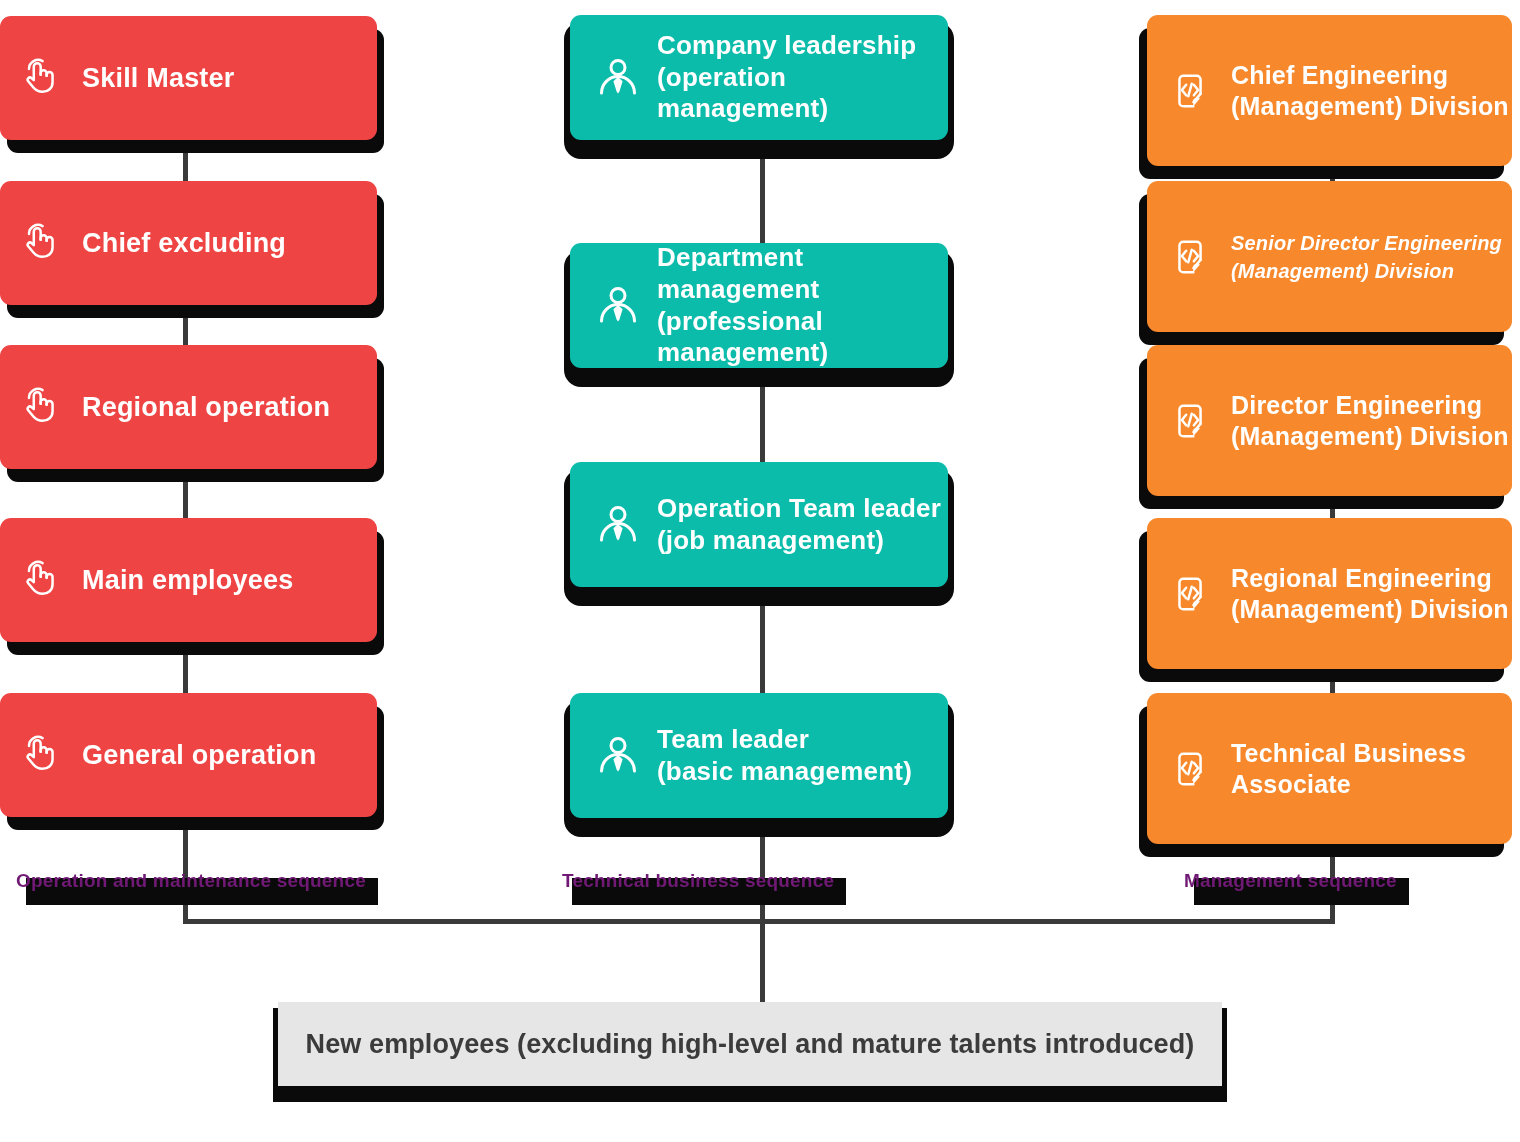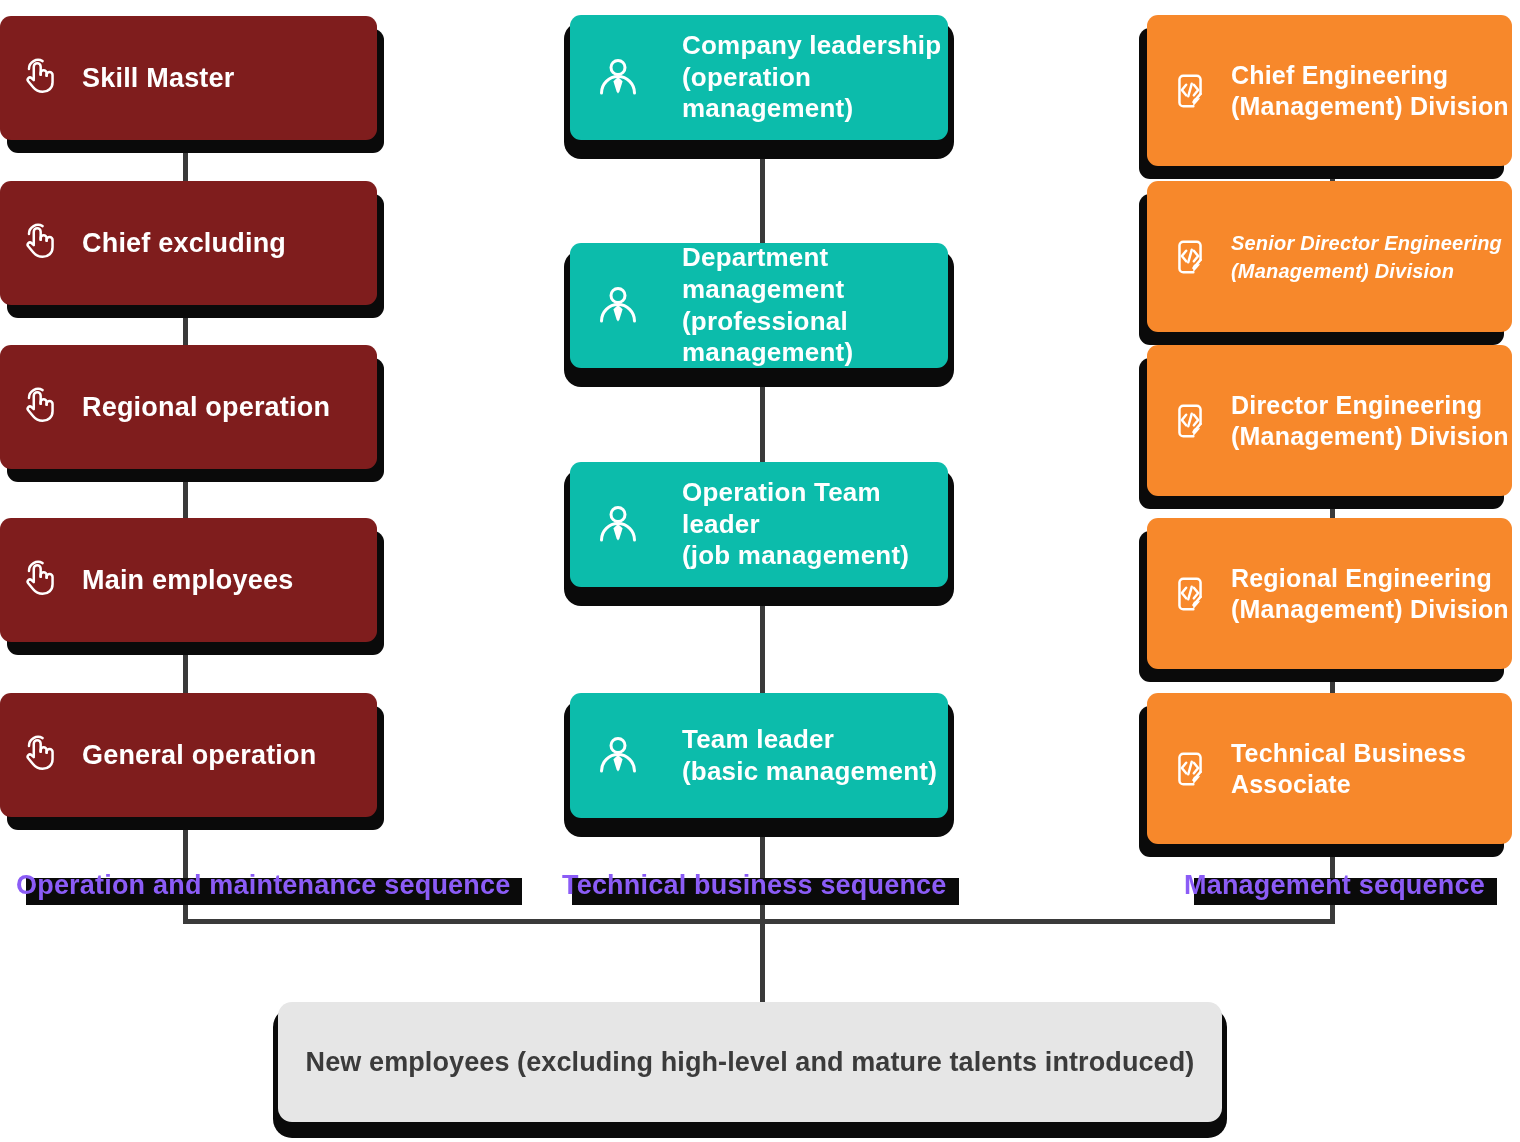--- a/index.html
+++ b/index.html
@@ -14,48 +14,48 @@
   .hline { height:5px; }
 
   
   .box {
     position:absolute; display:flex; align-items:center;
     border-radius:11px; color:#fff; z-index:1;
   }
   .box .icon { flex:none; display:block; }
   .box .title { font-weight:700; white-space:pre-line; letter-spacing:.2px; }
 
-  .blue  { left:0;      width:377px; height:124px; background:#7f1d1d; box-shadow:7px 13px 0 0 #0a0a0a; }
+  .blue  { left:0;      width:377px; height:124px; background:#ef4444; box-shadow:7px 13px 0 0 #0a0a0a; }
   .blue .icon   { width:46px; height:46px; margin:0 19px 0 17px; }
   .blue .title  { font-size:27px; }
 
   .teal  { left:570px;  width:378px; height:125px; background:#0cbcab; box-shadow:0 13px 0 6px #0a0a0a; }
   .teal .icon   { width:48px; height:48px; margin:0 15px 0 24px; }
-  .teal .title  { font-size:26px; line-height:1.22;margin-left:25px; }
+  .teal .title  { font-size:26px; line-height:1.22; }
 
   .orange{ left:1147px; width:365px; height:151px; background:#f7882b; box-shadow:-8px 13px 0 0 #0a0a0a; }
   .orange .icon { width:46px; height:46px; margin:0 18px 0 20px; }
   .orange .title{ font-size:25px; line-height:1.24; }
   .title.small  { font-size:20px; line-height:1.4;font-style:italic; }
 
   
   .seq-label {
     position:absolute; top:870px; z-index:3;
-    font-size:27px; font-weight:700; color:#8b5cf6; letter-spacing:.2px;
+    font-size:19px; font-weight:700; color:#701a75; letter-spacing:.2px;
   }
   .seq-label::before {
     content:""; position:absolute; left:10px; right:-12px; top:8px; height:27px;
     background:#0a0a0a; z-index:0;
   }
   .seq-label .txt { position:relative; z-index:1; }
 
   
   .footer-box {
-    position:absolute; left:278px; top:1002px; width:944px; height:120px;
-    background:#e6e6e6; border-radius:14px; box-shadow:0 11px 0 5px #0a0a0a;
+    position:absolute; left:278px; top:1002px; width:944px; height:84px;
+    background:#e6e6e6; border-radius:0; box-shadow:0 11px 0 5px #0a0a0a;
     display:flex; align-items:center; justify-content:center;
     color:#3b3b3b; font-size:27px; font-weight:700; z-index:1; letter-spacing:.1px;
   }
 </style>
 </head>
 <body>
 
 <svg width="0" height="0" style="position:absolute" aria-hidden="true">
   <symbol id="icon-tap" viewBox="0 0 48 48">
     <g fill="none" stroke="#fff" stroke-width="2.6" stroke-linecap="round" stroke-linejoin="round">

